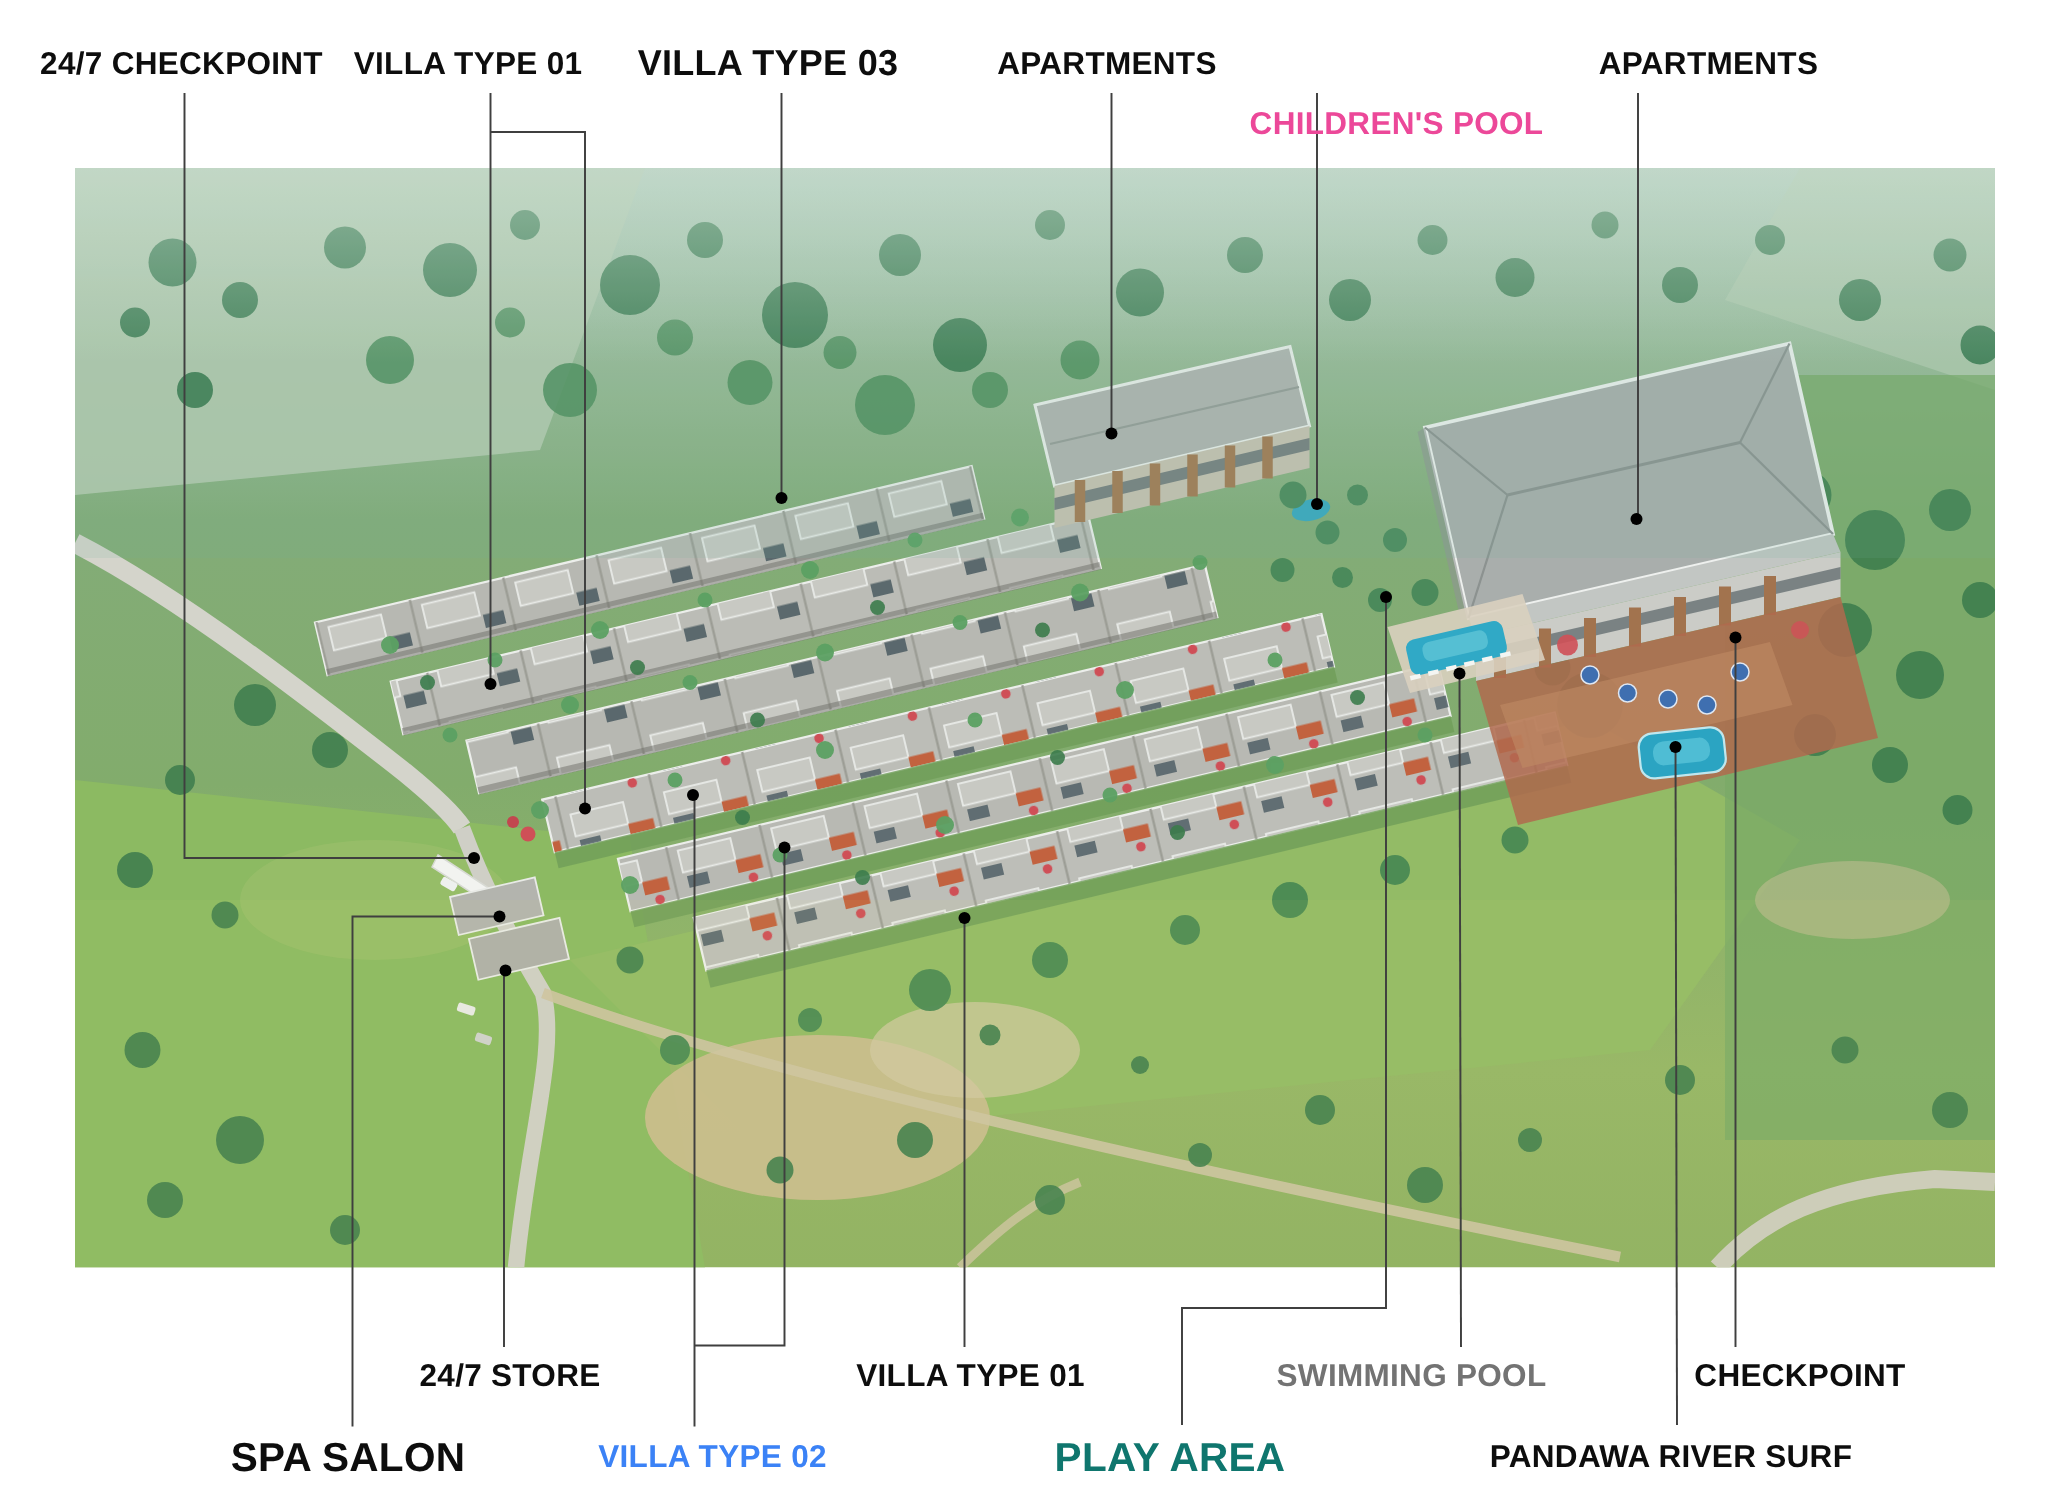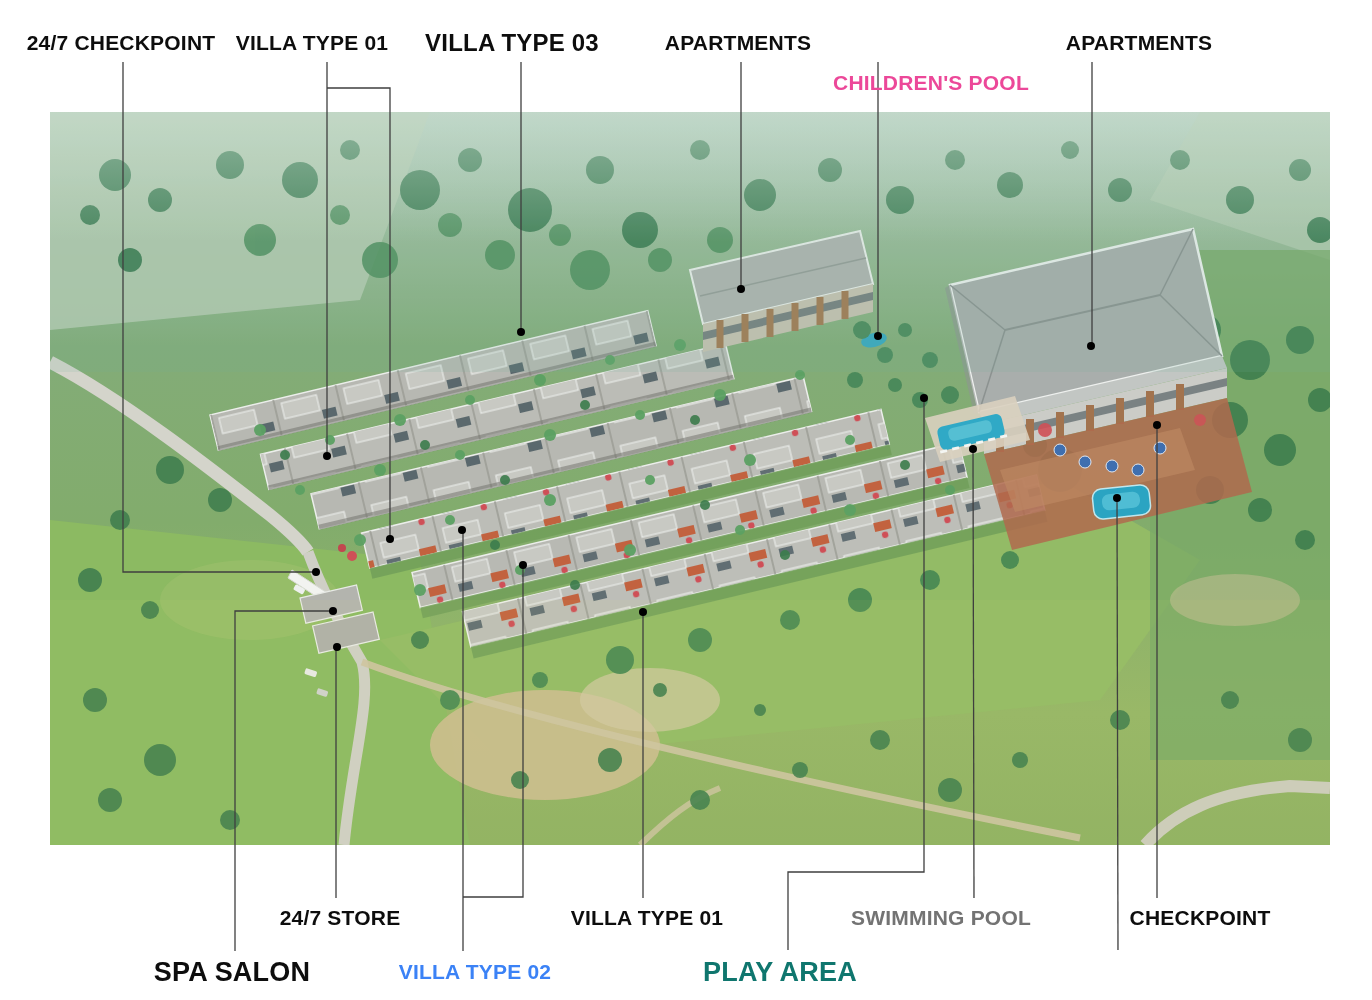--- a/index.html
+++ b/index.html
@@ -369,16 +369,17 @@
       <div class="callout-label" style="left: 512px; top: 43px; color: rgb(13, 13, 13); font-size: 24px;">VILLA TYPE 03</div>
       <div class="callout-label" style="left: 738px; top: 43px; color: rgb(13, 13, 13); font-size: 21px;">APARTMENTS</div>
       <div class="callout-label" style="left: 931px; top: 43px; color: #ec4899; font-size: 21px; margin-top: 40px;">CHILDREN'S POOL</div>
       <div class="callout-label" style="left: 1139px; top: 43px; color: rgb(13, 13, 13); font-size: 21px;">APARTMENTS</div>
       <div class="callout-label" style="left: 340px; top: 918px; color: rgb(13, 13, 13); font-size: 21px;">24/7 STORE</div>
       <div class="callout-label" style="left: 232px; top: 972px; color: rgb(13, 13, 13); font-size: 27px;">SPA SALON</div>
       <div class="callout-label" style="left: 475px; top: 972px; color: #3b82f6; font-size: 21px;">VILLA TYPE 02</div>
       <div class="callout-label" style="left: 647px; top: 918px; color: rgb(13, 13, 13); font-size: 21px;">VILLA TYPE 01</div>
       <div class="callout-label" style="left: 780px; top: 972px; color: #0f766e; font-size: 27px;">PLAY AREA</div>
       <div class="callout-label" style="left: 941px; top: 918px; color: #737373; font-size: 21px;">SWIMMING POOL</div>
+      <div class="callout-label" style="left: 1114px; top: 972px; color: rgb(13, 13, 13); font-size: 21px;">PANDAWA RIVER SURF</div>
       <div class="callout-label" style="left: 1200px; top: 918px; color: rgb(13, 13, 13); font-size: 21px;">CHECKPOINT</div>
     </div>
 
 </div>
 
 </body></html>

